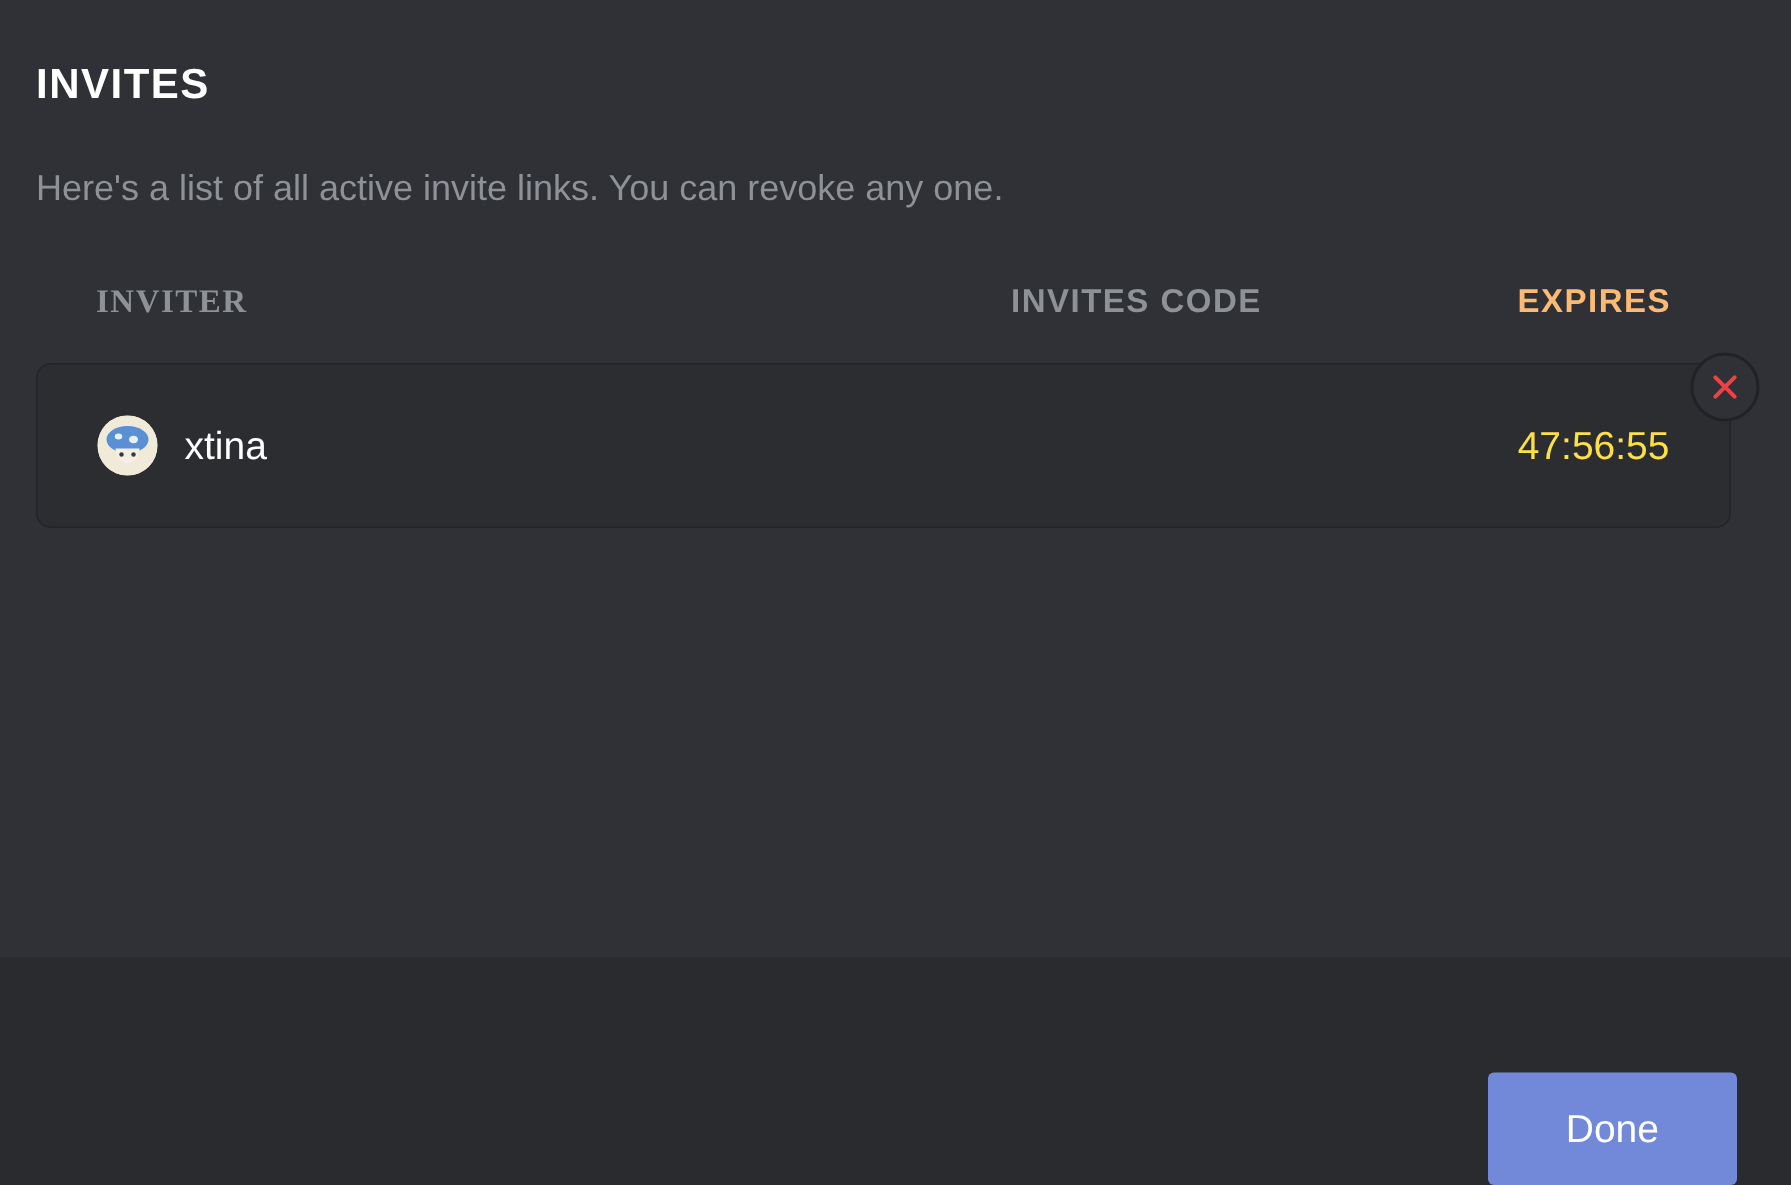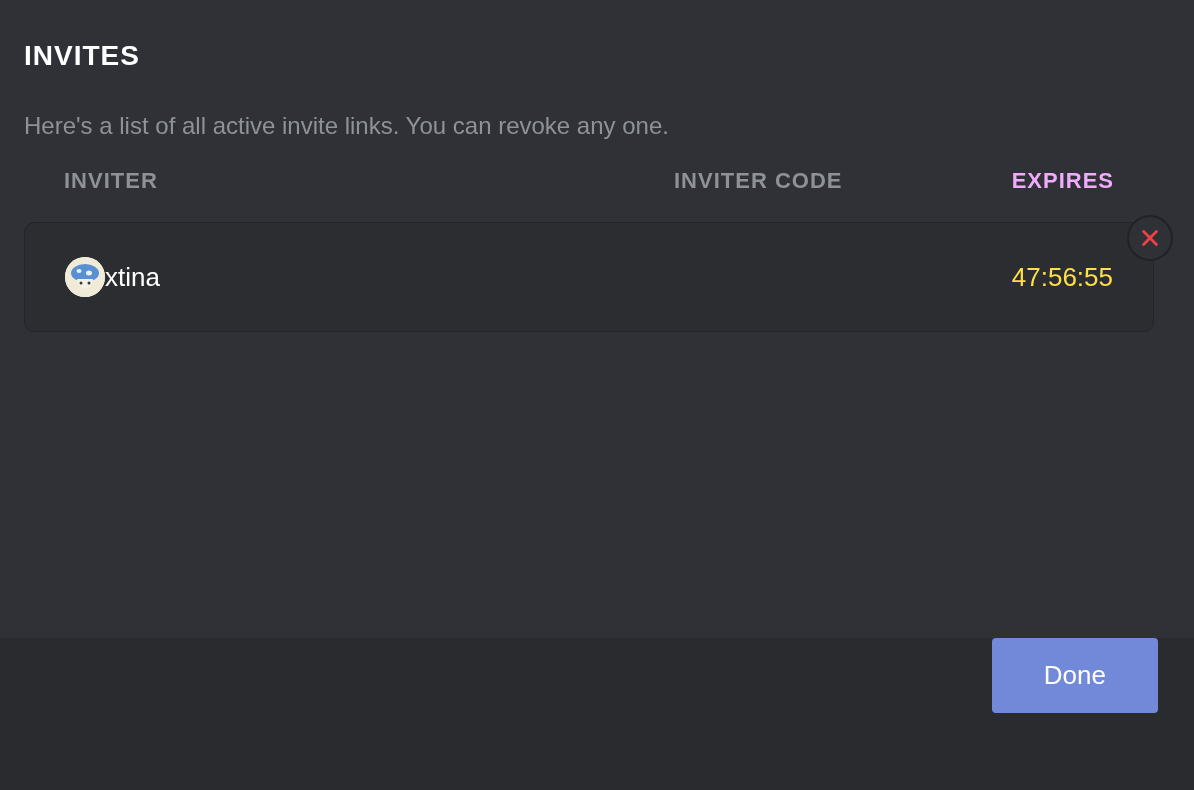--- a/index.html
+++ b/index.html
@@ -27,69 +27,71 @@
       font-size: 28px;
       font-weight: 700;
       letter-spacing: 1px;
       margin-bottom: 40px;
     }
 
     .description {
       color: #8e9297;
       font-size: 24px;
       font-weight: 400;
-      margin-bottom: 28px;
+      margin-bottom: 48px;
     }
 
     .table-header {
       display: flex;
       align-items: center;
       padding: 0 40px;
       margin-bottom: 28px;
     }
 
     .col-inviter {
       flex: 1;
       color: #8e9297;
       font-size: 22px;
       font-weight: 700;
       letter-spacing: 1px;
+      font-family: Liberation Serif, serif;
     }
 
     .col-code {
       width: 280px;
       color: #8e9297;
       font-size: 22px;
       font-weight: 700;
       letter-spacing: 1px;
     }
 
     .col-expires {
       width: 160px;
       text-align: right;
-      color: #f0abfc;
+      color: #fdba74;
       font-size: 22px;
       font-weight: 700;
       letter-spacing: 1px;
     }
 
     .invite-row {
       position: relative;
       display: flex;
       align-items: center;
       background: #2b2d31;
       border: 1px solid #222428;
       border-radius: 10px;
       padding: 34px 40px;
     }
 
     .inviter-cell {
       flex: 1;
       display: flex;
       align-items: center;
+      gap: 18px;
     }
 
     .avatar {
       width: 40px;
       height: 40px;
       border-radius: 50%;
       background: #f5f0e6;
       position: relative;
       overflow: hidden;
     }
@@ -143,21 +145,21 @@
     }
 
     .footer {
       position: absolute;
       bottom: 0;
       left: 0;
       right: 0;
       height: 152px;
       background: #292b2f;
       display: flex;
-      align-items: flex-start;
+      align-items: flex-end;
       justify-content: flex-end;
       padding: 0 36px;
     }
 
     .done-btn {
       background: #7289da;
       color: #ffffff;
       border: none;
       border-radius: 4px;
       padding: 22px 52px;
@@ -169,21 +171,21 @@
   </style>
 </head>
 <body>
 
 <div class="content">
   <h1 class="page-title">INVITES</h1>
   <p class="description">Here's a list of all active invite links. You can revoke any one.</p>
 
   <div class="table-header">
     <div class="col-inviter">INVITER</div>
-    <div class="col-code">INVITER CODE</div>
+    <div class="col-code">INVITES CODE</div>
     <div class="col-expires">EXPIRES</div>
   </div>
 
   <div class="invite-row">
     <div class="inviter-cell">
       <div class="avatar">
         <svg viewBox="0 0 40 40">
           <rect width="40" height="40" fill="#f0ead8"></rect>
           <ellipse cx="20" cy="16" rx="14" ry="9" fill="#5b8fd4"></ellipse>
           <ellipse cx="14" cy="14" rx="2.5" ry="2" fill="#e8f0f8"></ellipse>

